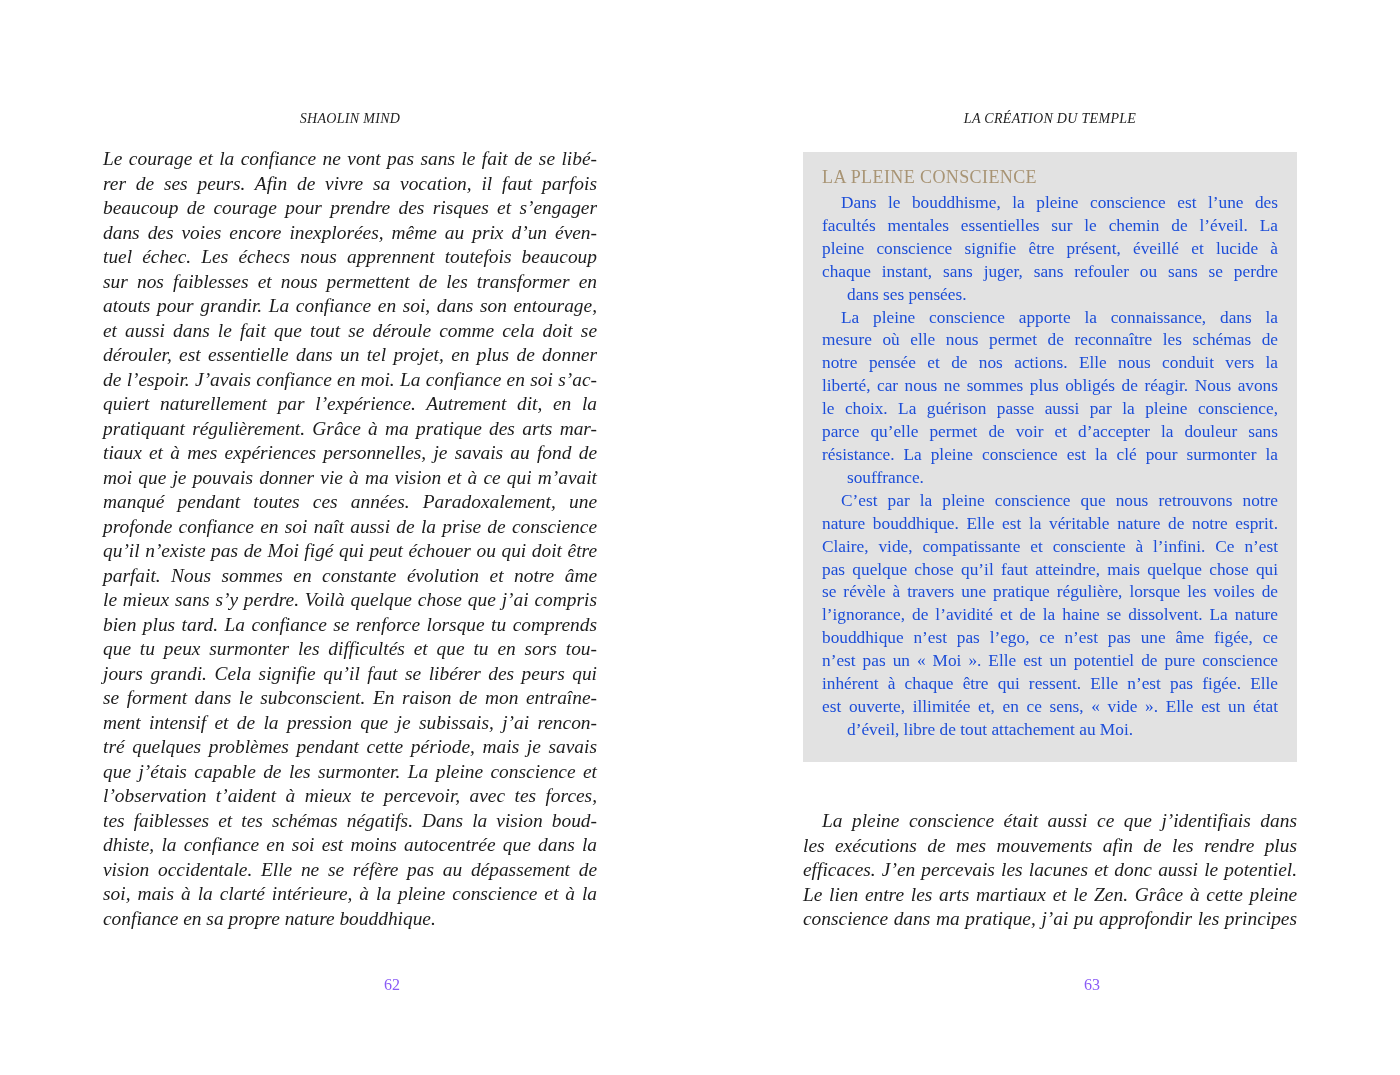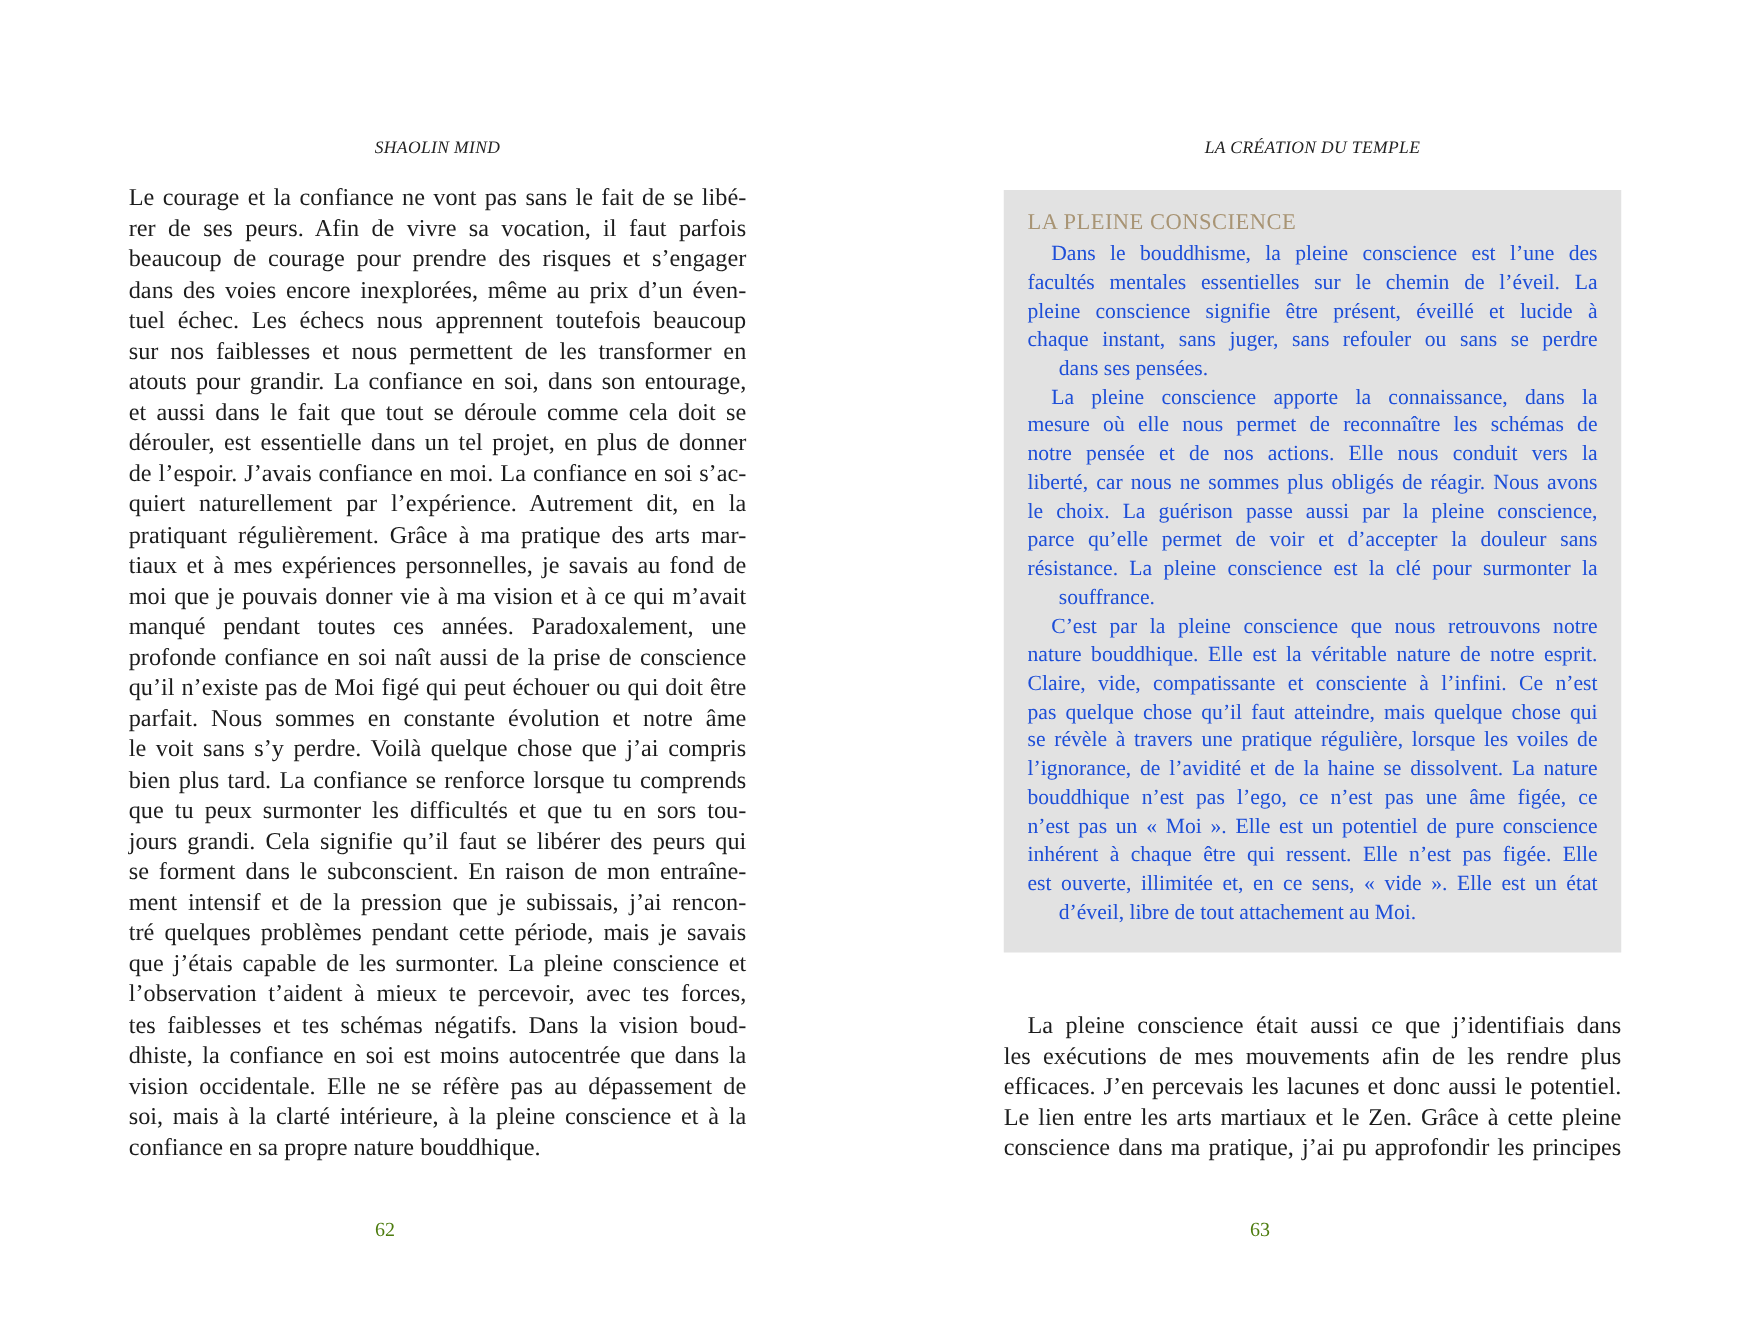--- a/index.html
+++ b/index.html
@@ -47,20 +47,21 @@
       left: 103px;
       top: 147px;
       width: 494px;
     }
     .body-text .line {
       display: block;
       text-align: justify;
       text-align-last: justify;
       white-space: nowrap;
       overflow: visible;
+      font-style: italic;
     }
     .body-text .line.last {
       text-align-last: left;
     }
 
     .sidebar-box {
       position: absolute;
       left: 103px;
       top: 152px;
       width: 494px;
@@ -95,22 +96,22 @@
       left: 103px;
       top: 809px;
       width: 494px;
     }
     .body-text .line.indent { padding-left: 19px; }
 
     .folio {
       position: absolute;
       top: 976px;
       font-size: 16px;
-      text-align: left;
-      color: #4d7c0f;
+      text-align: right;
+      color: #8b5cf6;
     }
     .page-left .folio { left: 300px; width: 100px; }
     .page-right .folio { left: 300px; width: 100px; }
   </style>
 </head>
 <body>
 
 <div class="page page-left">
   <div class="running-head">SHAOLIN MIND</div>
   <div class="body-text">
@@ -125,21 +126,21 @@
     <span class="line">dérouler, est essentielle dans un tel projet, en plus de donner</span>
     <span class="line">de l’espoir. J’avais confiance en moi. La confiance en soi s’ac-</span>
     <span class="line">quiert naturellement par l’expérience. Autrement dit, en la</span>
     <span class="line">pratiquant régulièrement. Grâce à ma pratique des arts mar-</span>
     <span class="line">tiaux et à mes expériences personnelles, je savais au fond de</span>
     <span class="line">moi que je pouvais donner vie à ma vision et à ce qui m’avait</span>
     <span class="line">manqué pendant toutes ces années. Paradoxalement, une</span>
     <span class="line">profonde confiance en soi naît aussi de la prise de conscience</span>
     <span class="line">qu’il n’existe pas de Moi figé qui peut échouer ou qui doit être</span>
     <span class="line">parfait. Nous sommes en constante évolution et notre âme</span>
-    <span class="line">le voit sans s’y perdre. Voilà quelque chose que j’ai compris</span>
+    <span class="line">le mieux sans s’y perdre. Voilà quelque chose que j’ai compris</span>
     <span class="line">bien plus tard. La confiance se renforce lorsque tu comprends</span>
     <span class="line">que tu peux surmonter les difficultés et que tu en sors tou-</span>
     <span class="line">jours grandi. Cela signifie qu’il faut se libérer des peurs qui</span>
     <span class="line">se forment dans le subconscient. En raison de mon entraîne-</span>
     <span class="line">ment intensif et de la pression que je subissais, j’ai rencon-</span>
     <span class="line">tré quelques problèmes pendant cette période, mais je savais</span>
     <span class="line">que j’étais capable de les surmonter. La pleine conscience et</span>
     <span class="line">l’observation t’aident à mieux te percevoir, avec tes forces,</span>
     <span class="line">tes faiblesses et tes schémas négatifs. Dans la vision boud-</span>
     <span class="line">dhiste, la confiance en soi est moins autocentrée que dans la</span>

